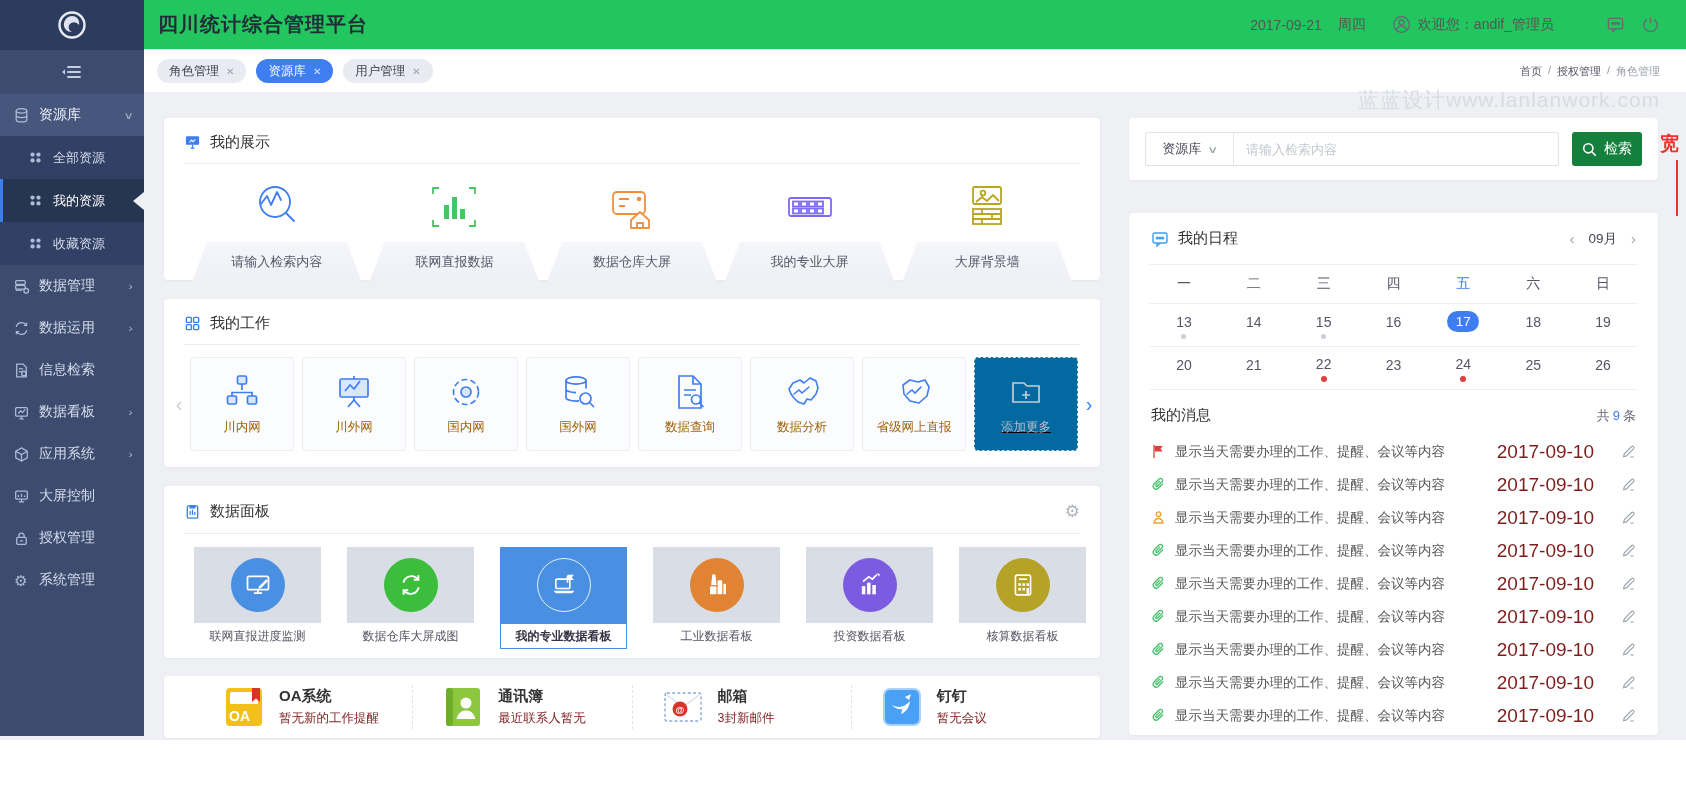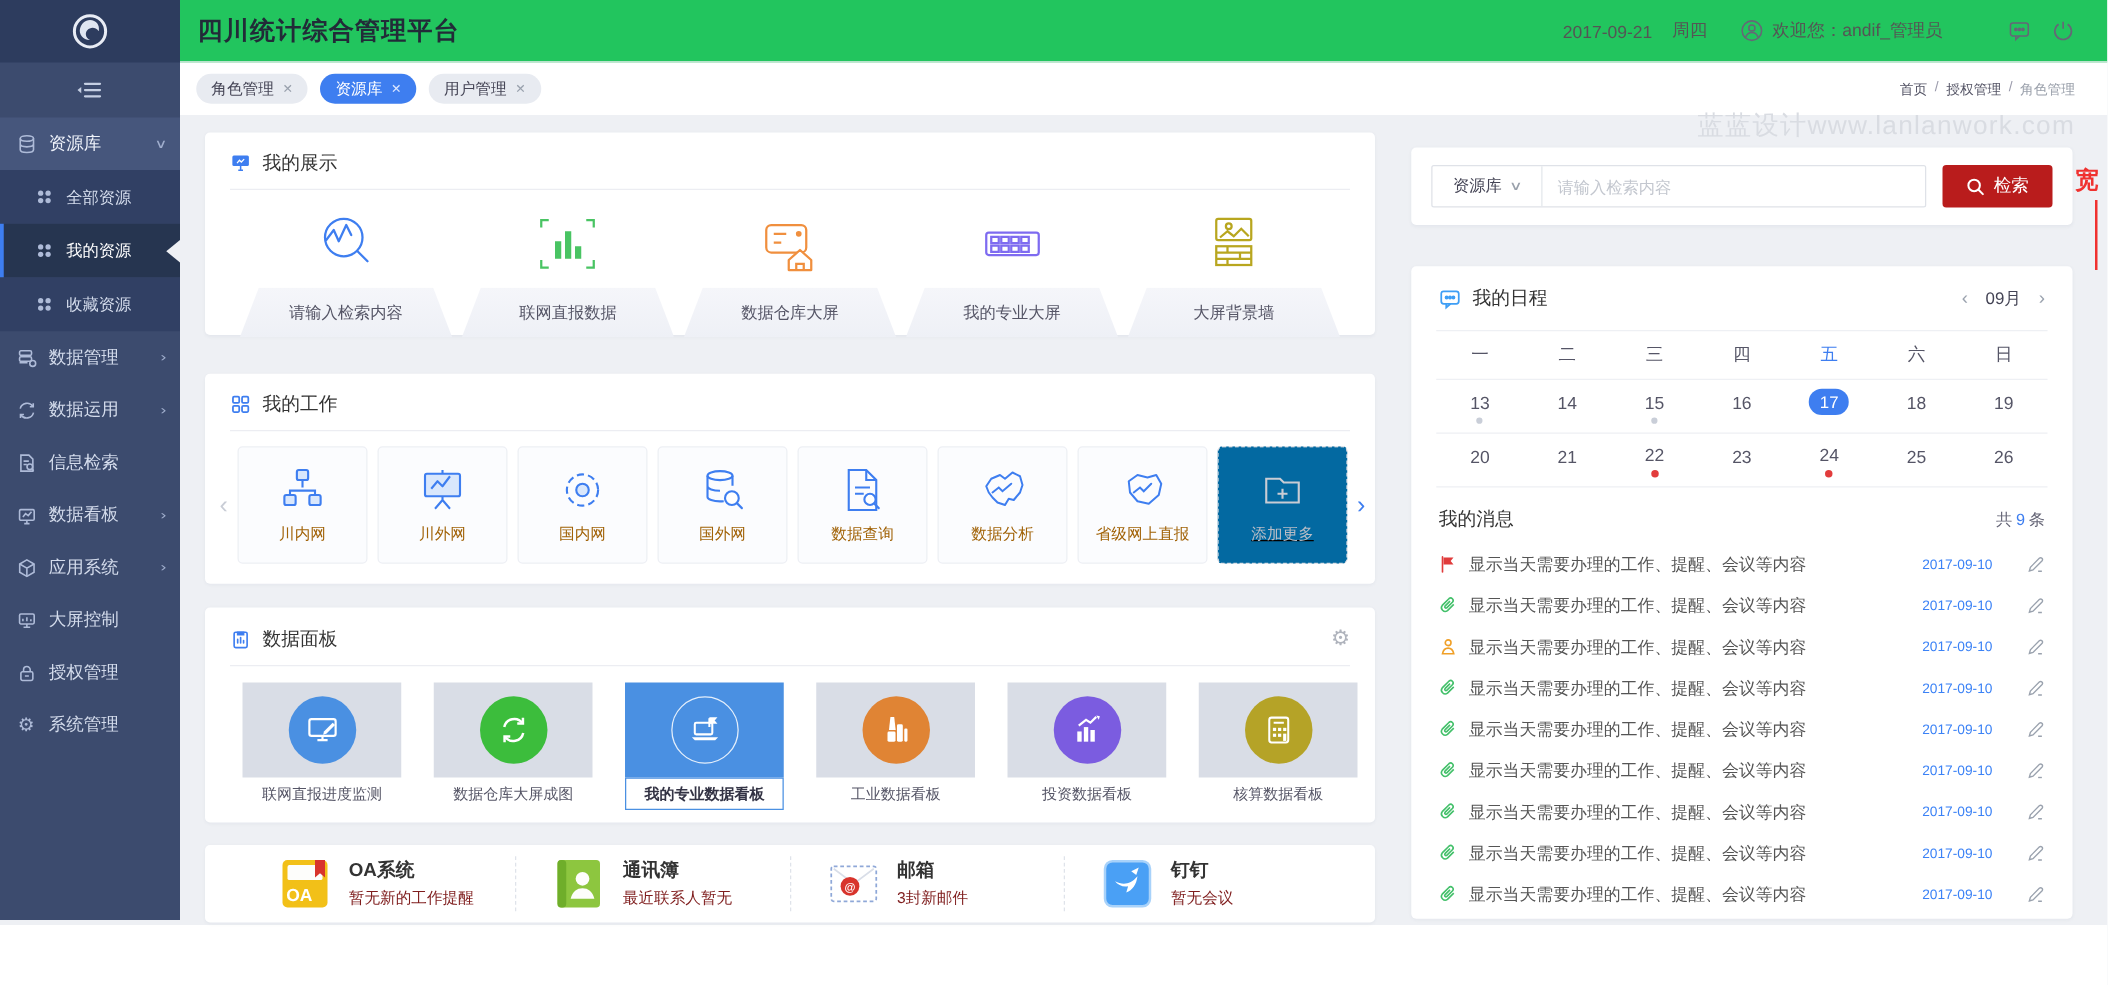--- a/index.html
+++ b/index.html
@@ -91,21 +91,21 @@
   .short-txt .t { font-size: 15px; font-weight: 700; color: #333; margin-bottom: 4px; }
   .short-txt .d { font-size: 12.5px; color: #7f1d1d; }
 
   
   .search-inner { display: flex; align-items: center; gap: 13px; padding: 14px 16px; }
   .search-group { flex: 1; height: 34px; border: 1px solid #dfe2e8; border-radius: 2px; display: flex; align-items: center; background: #fff; }
   .search-select { width: 88px; height: 100%; display: flex; align-items: center; justify-content: center; gap: 8px; font-size: 13px; color: #445; border-right: 1px solid #e4e7ec; cursor: pointer; }
   .search-select .chev { font-size: 10px; color: #99a0ab; transform: scaleX(1.5); }
   .search-input { flex: 1; border: none; outline: none; height: 100%; padding: 0 12px; font-size: 13px; color: #333; font-family: inherit; background: transparent; }
   .search-input::placeholder { color: #c3c7cf; }
-  .search-btn { width: 88px; height: 34px; background: #b91c1c; border-radius: 3px; color: #fff; font-size: 14px; display: flex; align-items: center; justify-content: center; gap: 7px; cursor: pointer; }
+  .search-btn { width: 70px; height: 34px; background: #15803d; border-radius: 3px; color: #fff; font-size: 14px; display: flex; align-items: center; justify-content: center; gap: 7px; cursor: pointer; }
   .search-btn svg { width: 15px; height: 15px; }
 
   
   .cal-head { display: flex; align-items: center; gap: 9px; padding: 16px 22px 12px 22px; font-size: 15px; color: #333; }
   .cal-head svg { width: 18px; height: 18px; }
   .cal-nav { margin-left: auto; display: flex; align-items: center; gap: 14px; font-size: 13.5px; color: #445; }
   .cal-nav .nv { color: #9aa2ae; cursor: pointer; font-size: 15px; }
   .cal-grid { display: grid; grid-template-columns: repeat(7,1fr); padding: 0 20px; }
   .cal-cell { height: 34px; display: flex; flex-direction: column; align-items: center; justify-content: center; font-size: 14px; color: #556; cursor: pointer; }
   .cal-cell.wd { height: 30px; }
@@ -120,21 +120,21 @@
   
   .msg-head { display: flex; align-items: center; padding: 12px 22px 8px 22px; }
   .msg-head .t { font-size: 15px; color: #333; }
   .msg-count { margin-left: auto; font-size: 13px; color: #667; }
   .msg-count .n { color: #3e7ef0; margin: 0 3px; }
   .msg-list { padding: 2px 22px 0 22px; }
   .msg-row { height: 33px; display: flex; align-items: center; gap: 9px; }
   .msg-row .mi { width: 15px; height: 15px; flex: none; }
   .msg-row .mi svg { width: 15px; height: 15px; display: block; }
   .msg-row .mtext { flex: 1; font-size: 13.5px; color: #555; white-space: nowrap; overflow: hidden; }
-  .msg-row .mdate { font-size: 11px; color: #3b82f6; margin-right: 18px; }
+  .msg-row .mdate { font-size: 19px; color: #7f1d1d; margin-right: 18px; }
   .msg-row .medit { width: 15px; height: 15px; cursor: pointer; }
   .msg-row .medit svg { width: 15px; height: 15px; display: block; }
 
   
   .oa-badge { position: absolute; left: 7px; bottom: 5px; color: #fff; font-weight: 700; font-size: 14px; }
 </style>
 </head>
 <body>
 
 <div class="stage">
@@ -329,21 +329,21 @@
       <span class="sep">/</span>
       <span>授权管理</span>
       <span class="sep">/</span>
       <span class="cur">角色管理</span>
     </span>
   </div>
 
   <div class="anno-w">宽</div>
   <div class="anno-line"></div>
 
-  <div class="card" style="left:164px; top:106px; width:936px; height:162px;">
+  <div class="card" style="left:164px; top:118px; width:936px; height:162px;">
     <div class="sec-head">
       <svg viewBox="0 0 18 18">
           <rect x="2" y="2.5" width="14" height="9" rx="1.3" fill="#3e7ef0"></rect>
           <path d="M6 9l2-2.5 1.6 1.6L12 5.6" stroke="#fff" stroke-width="1.1" fill="none"></path>
           <path d="M9 11.5v3.5M7 15h4" stroke="#3e7ef0" stroke-width="1.3" fill="none"></path>
         </svg>
       <span>我的展示</span>
     </div>
     <div class="sec-div"></div>
     <div class="disp-row">

